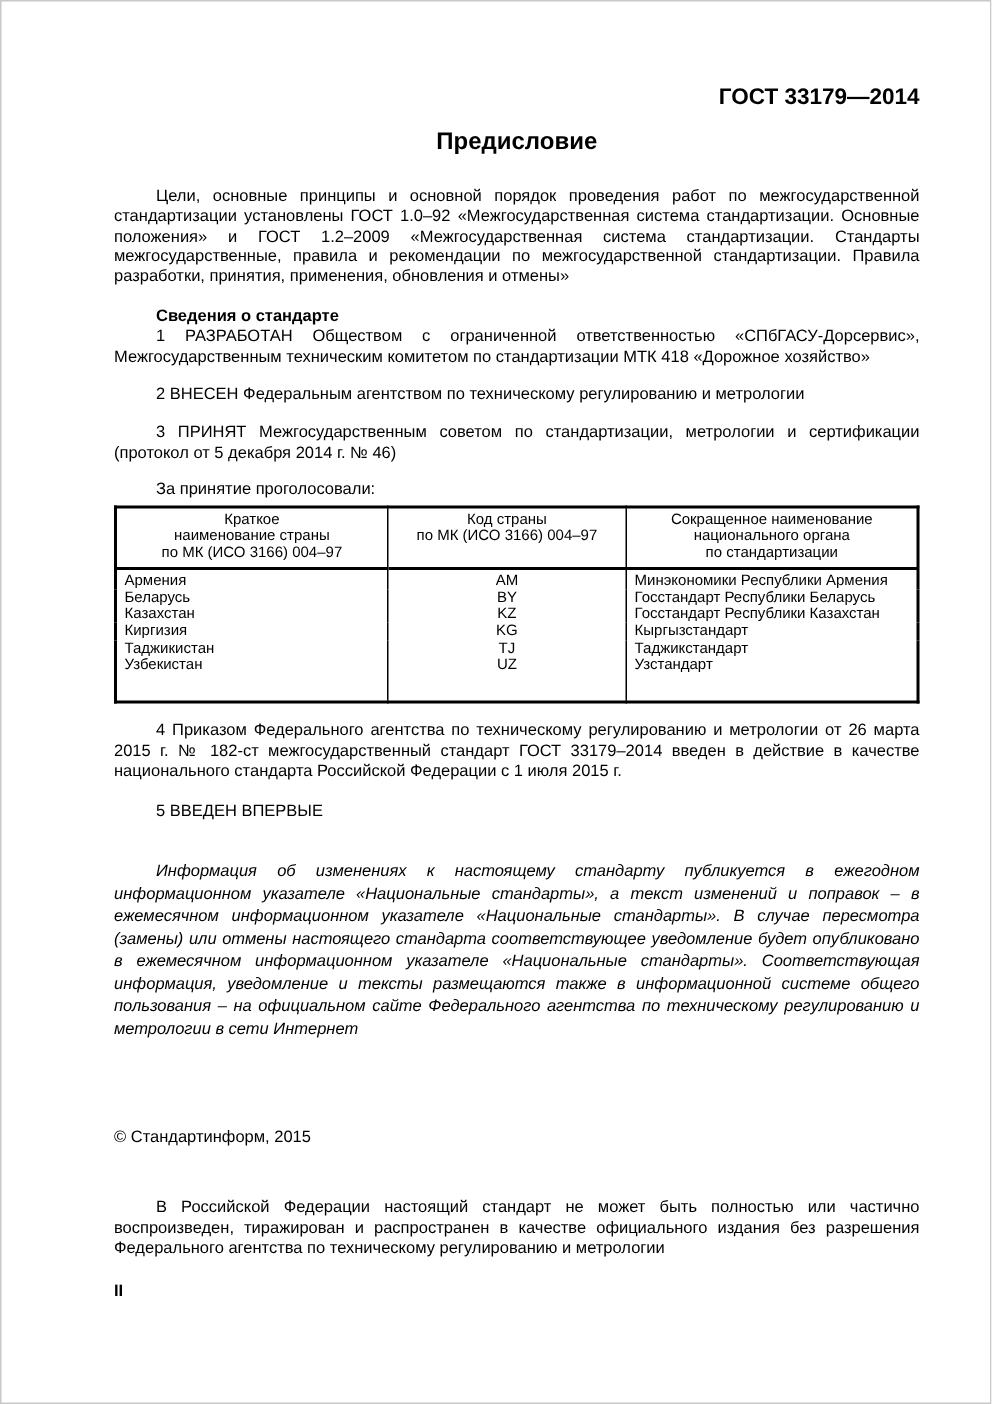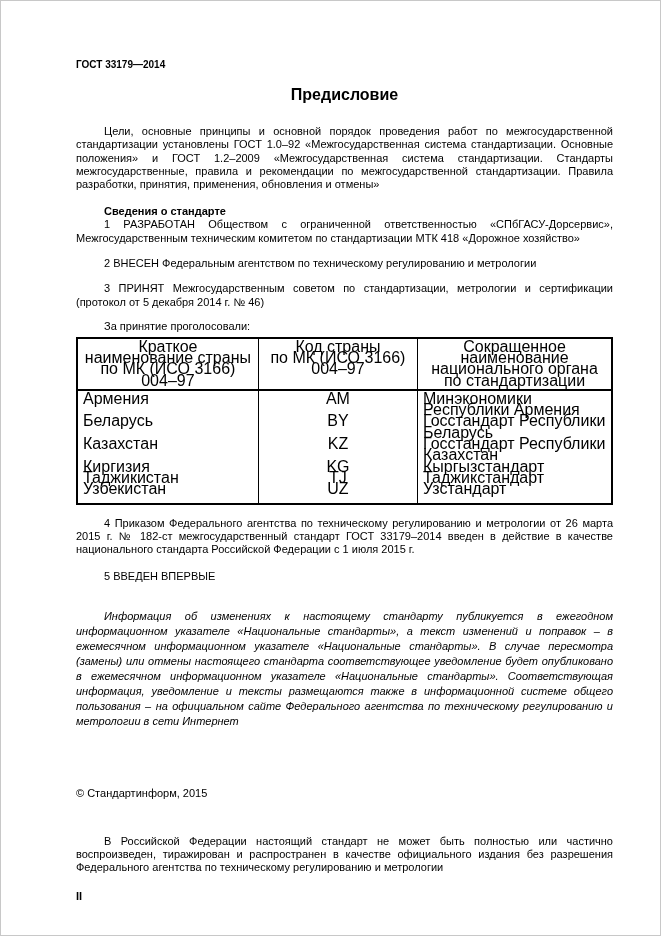--- a/index.html
+++ b/index.html
@@ -8,46 +8,46 @@
     width:661px; height:936px;
     box-sizing:border-box;
     background:#ffffff;
     border:1px solid #c8c8c8;
     padding:57px 47px 0 75px;
     font-family:"Liberation Sans","DejaVu Sans",sans-serif;
     font-size:11px; line-height:13.4px; color:#000;
     overflow:hidden;
   }
   p { margin:0; text-align:justify; text-indent:28px; }
-  .doc-code { font-weight:bold; font-size:10px; text-indent:0; text-align:left; }
+  .doc-code { font-weight:bold; font-size:15px; text-indent:0; text-align:right; }
   .title { text-align:center; text-indent:0; font-weight:bold; font-size:16px; margin-top:17px; }
   .intro { margin-top:23px; }
   .info-heading { margin-top:13px; font-weight:bold; text-align:left; }
   .clause { margin-top:12px; }
   .no-gap { margin-top:0; }
   .vote-lead { margin-top:11px; text-align:left; }
 
   table.vote {
     border-collapse:collapse; table-layout:fixed;
     width:537px; margin-top:3px;
-    font-size:16px; line-height:11.3px;
+    font-size:10px; line-height:11.3px;
   }
   table.vote { border:2px solid #000; }
   table.vote th {
     font-weight:normal; text-align:center; vertical-align:top;
     white-space:pre-line;
     border:1px solid #000; border-bottom:2px solid #000;
     padding:2px 4px 3px;
   }
   table.vote td {
     border-left:1px solid #000; border-right:1px solid #000;
     padding:0 5px; vertical-align:top;
   }
   table.vote tbody tr:first-child td { padding-top:2px; }
-  table.vote tbody tr:last-child td { padding-bottom:8px;margin-left:41px; }
+  table.vote tbody tr:last-child td { padding-bottom:18px;margin-left:41px; }
   td.c0 { text-align:left; }
   td.c1 { text-align:center; }
   td.c2 { text-align:left; }
   .w0 { width:180px; } .w1 { width:158px; } .w2 { width:193px; }
 
   .clause-4 { margin-top:12px; }
   .clause-5 { margin-top:13px; }
   .amendments { margin-top:26px; font-style:italic; line-height:15px; }
   .copyright { margin-top:58px; text-align:left; text-indent:0; }
   .restriction { margin-top:34px; }

